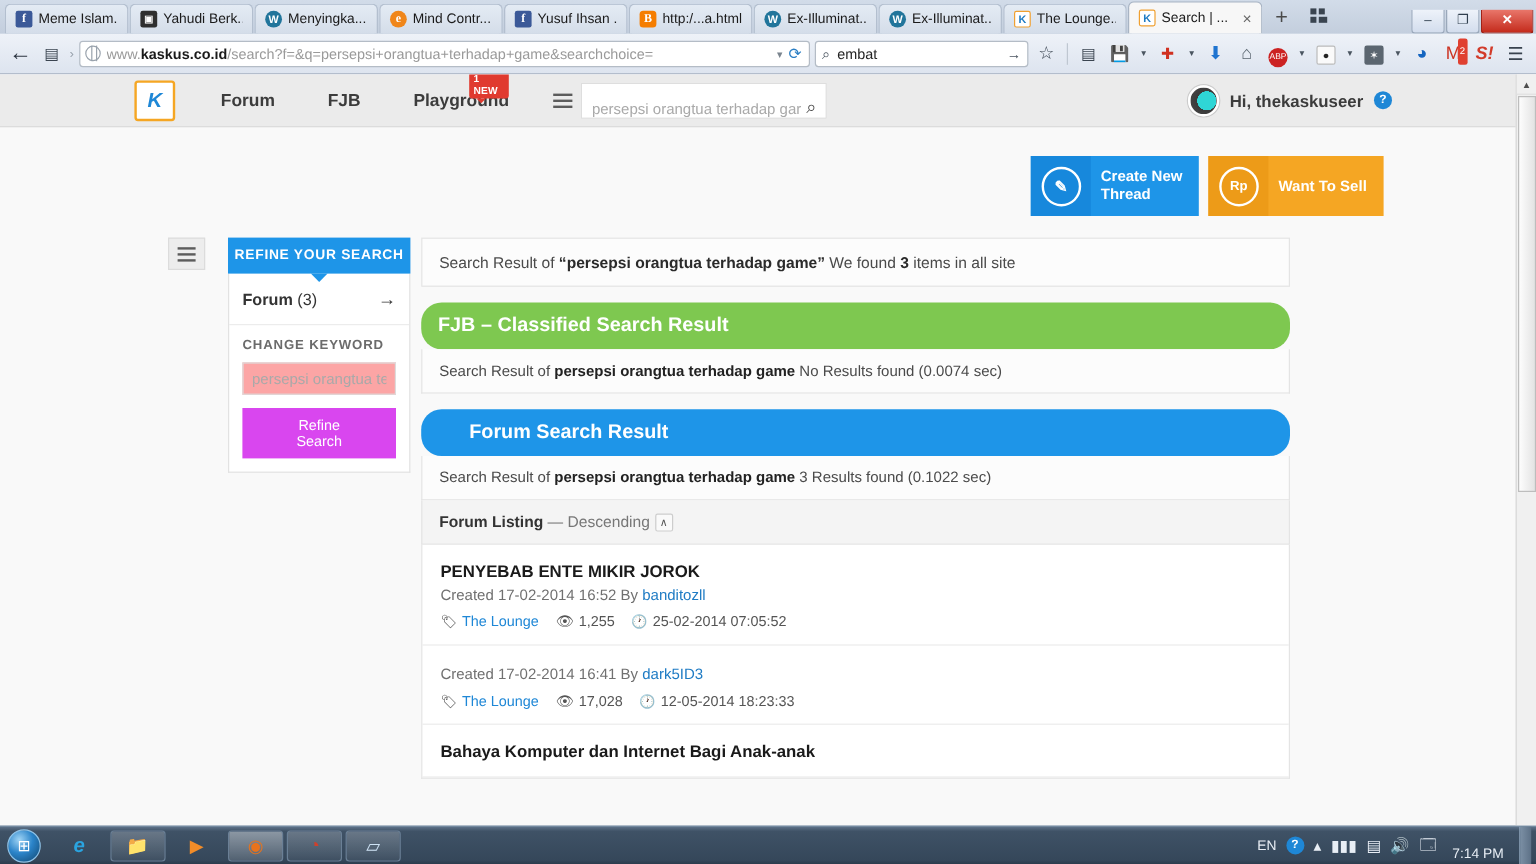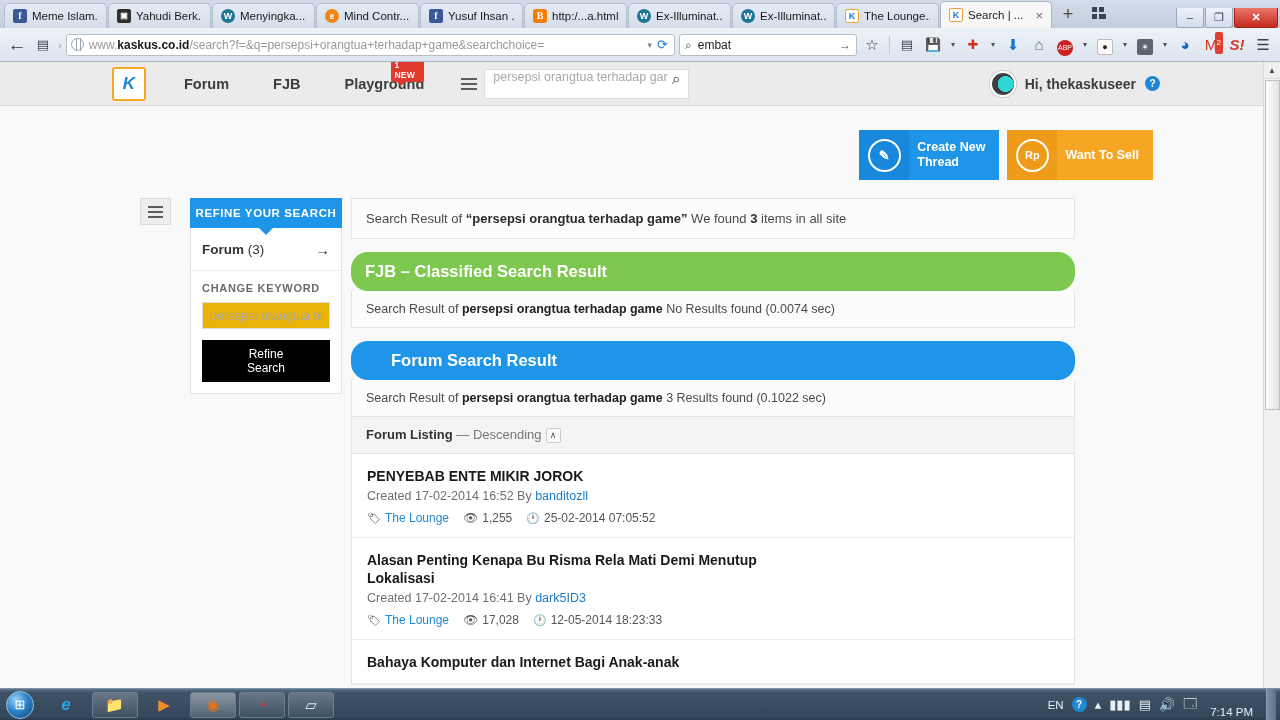--- a/index.html
+++ b/index.html
@@ -132,21 +132,21 @@
     position:absolute; top:-17px; left:46px;
     background:#e03a2f; color:#fff; font-size:8.5px; font-weight:bold;
     padding:1.5px 4px; border-radius:2px; letter-spacing:.2px;
   }
   .badge-new:after{content:"";position:absolute;left:6px;bottom:-4px;border:4px solid transparent;border-top-color:#e03a2f;border-bottom:none;}
   .ksearchwrap { display:flex; align-items:center; margin-left:30px; }
   .hamburger { width:30px; height:30px; display:flex; flex-direction:column; justify-content:center; gap:3px; align-items:center; }
   .hamburger span { display:block; width:16px; height:2px; background:#5c5c5c; }
   .ksearch {
     width:205px; height:30px; background:#fff; border:1px solid #dedede;
-    display:flex; align-items:flex-start; padding:0 8px;
+    display:flex; align-items:flex-end; padding:0 8px;
   }
   .ksearch input { border:0; outline:0; flex:1; font-size:12.5px; color:#333; background:transparent; font-family:inherit;}
   .ksearch input::placeholder{color:#a9a9a9;}
   .kmagnify { font-size:15px; color:#4d4d4d; margin-left:4px; }
   .kuser { margin-left:auto; margin-right:120px; display:flex; align-items:center; gap:9px; }
   .avatar {
     width:26px;height:26px;border-radius:50%;border:2px solid #fff;
     background: radial-gradient(circle at 62% 50%, #2fd6d6 0%, #2fd6d6 45%, #3a3a3a 46%, #4a4a4a 100%);
     box-shadow:0 0 0 1px #ccc;
   }
@@ -189,28 +189,28 @@
   .refine-body { background:#fff; border:1px solid #e2e2e2; border-top:none; }
   .forum-row {
     display:flex;align-items:center;justify-content:space-between;
     padding:13px 11px 12px; border-bottom:1px solid #ececec;
   }
   .forum-row .ftxt{font-size:13.5px;color:#333;}
   .forum-row .ftxt b{font-weight:bold;}
   .forum-row .arrow{font-size:15px;color:#333;font-weight:bold;}
   .chg-kw { padding:11px 11px 0; font-size:11px; font-weight:bold; color:#6b6b6b; letter-spacing:.7px; }
   .kw-input {
-    margin:8px 11px 0; height:27px; border:1px solid #dcdcdc; background:#eab308;
+    margin:8px 11px 0; height:27px; border:1px solid #dcdcdc; background:#fca5a5;
     display:flex; align-items:center; padding:0 7px;
   }
   .kw-input input{border:0;outline:0;width:100%;font-size:12.5px;color:#555;background:transparent;font-family:inherit;}
   .kw-input input::placeholder{color:#a9a9a9;}
   .refine-btn-wrap{ padding:11px; text-align:right; }
   .refine-btn{
-    background:#000000;color:#fff;border:0;font-size:12px;padding:7px 26px;
+    background:#d946ef;color:#fff;border:0;font-size:12px;padding:7px 26px;
     font-family:inherit; cursor:pointer;
   }
 
   .results { flex:1; margin-left:9px; margin-right:205px; }
   .result-summary { padding:12px 14px; font-size:13px; color:#4a4a4a; background:#fcfcfc; border:1px solid #e4e4e4;}
   .result-summary b{color:#2b2b2b;}
   .sec-head { color:#fff; font-size:16.5px; font-weight:bold; padding:10px 14px; margin-top:13px;border-radius:17px; }
   .sec-green{ background:#7ec850; }
   .sec-blue { background:#1e95e8;padding-left:40px; }
   .sec-sub { background:#fcfcfc; border:1px solid #e4e4e4; border-top:none; padding:11px 14px; font-size:12.5px; color:#4a4a4a; }
@@ -488,21 +488,20 @@
                   <span>1,255</span>
                 </span>
               <span class="mi">
                   <span class="clockico">🕐</span>
                   <span>25-02-2014 07:05:52</span>
                 </span>
             </div>
           </div>
 
           <div class="thread">
-            <div class="ttl" style="max-width:390px;">Alasan Penting Kenapa Bu Risma Rela Mati Demi Menutup Lokalisasi</div>
             <div class="created"><span>Created 17-02-2014 16:41 By </span><a href="#">dark5ID3</a></div>
             <div class="meta">
               <span class="mi">
                   <span class="tagico">🏷</span>
                   <a href="#">The Lounge</a>
                 </span>
               <span class="mi">
                   <span class="eyeico">👁</span>
                   <span>17,028</span>
                 </span>

